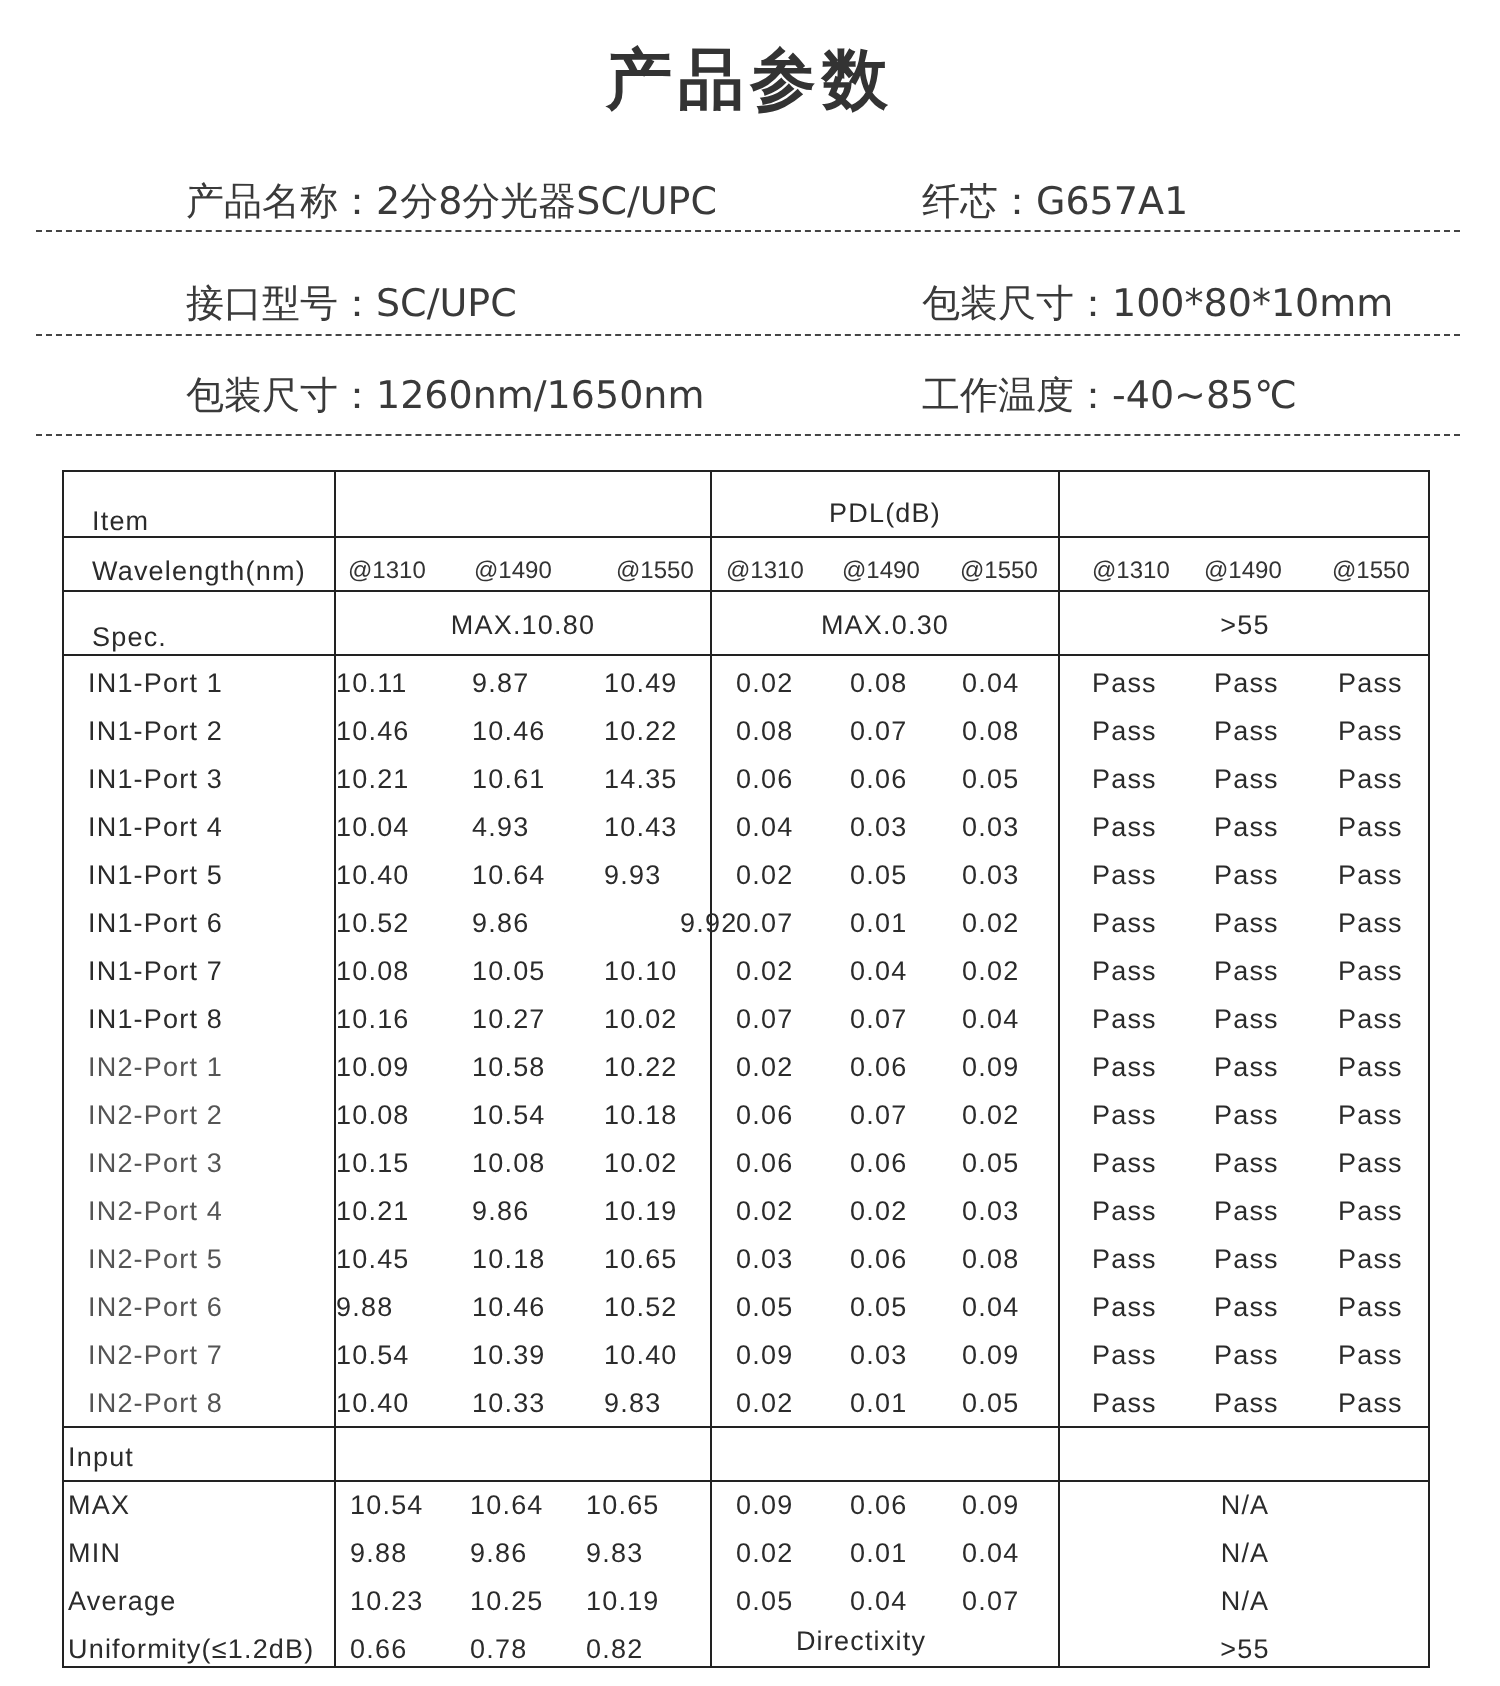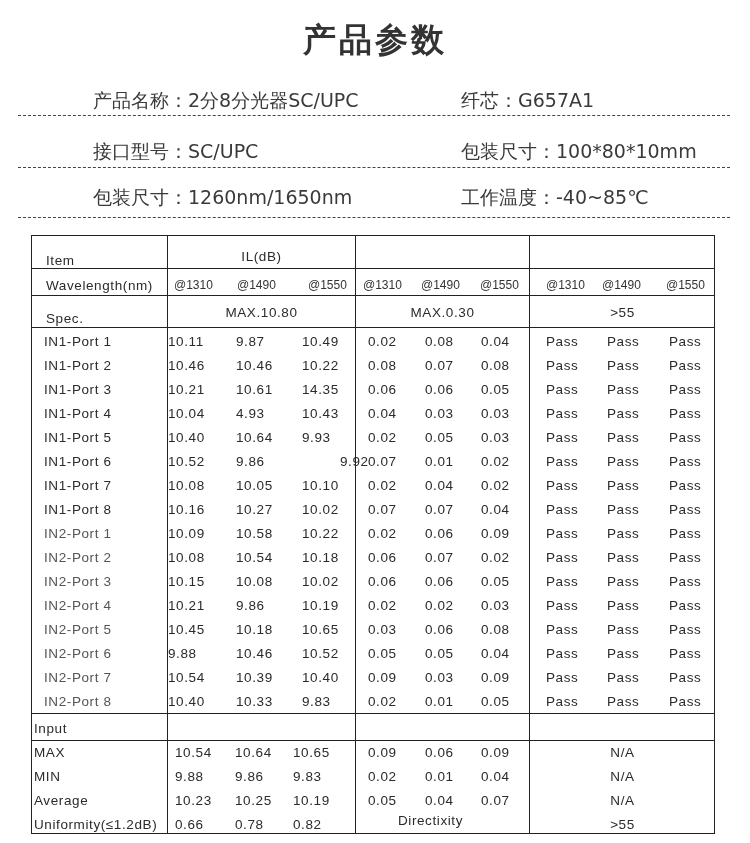--- a/index.html
+++ b/index.html
@@ -55,21 +55,21 @@
   <div class="vline" style="left:135px; top:477px; height:27px;"></div>
   <div class="vline" style="left:135px; top:504px; height:94px;"></div>
 
   <div class="hline" style="left:0; top:32px; width:683px;"></div>
   <div class="hline" style="left:0; top:59px; width:683px;"></div>
   <div class="hline" style="left:0; top:91px; width:683px;"></div>
   <div class="hline" style="left:0; top:477px; width:683px;"></div>
   <div class="hline" style="left:0; top:504px; width:683px;"></div>
 
   <div class="cell" style="left:14px; top:17px;">Item</div>
-  <div class="cell ctr" style="left:136px; width:187px; top:13px;">IL(dB)</div>
+  <div class="cell ctr" style="left:324px; width:173px; top:13px;">PDL(dB)</div>
 
   <div class="cell" style="left:14px; top:42px;">Wavelength(nm)</div>
   <div class="cell small" style="left:142px; top:41px;">@1310</div>
   <div class="cell small" style="left:205px; top:41px;">@1490</div>
   <div class="cell small" style="left:276px; top:41px;">@1550</div>
   <div class="cell small" style="left:331px; top:41px;">@1310</div>
   <div class="cell small" style="left:389px; top:41px;">@1490</div>
   <div class="cell small" style="left:448px; top:41px;">@1550</div>
   <div class="cell small" style="left:514px; top:41px;">@1310</div>
   <div class="cell small" style="left:570px; top:41px;">@1490</div>

